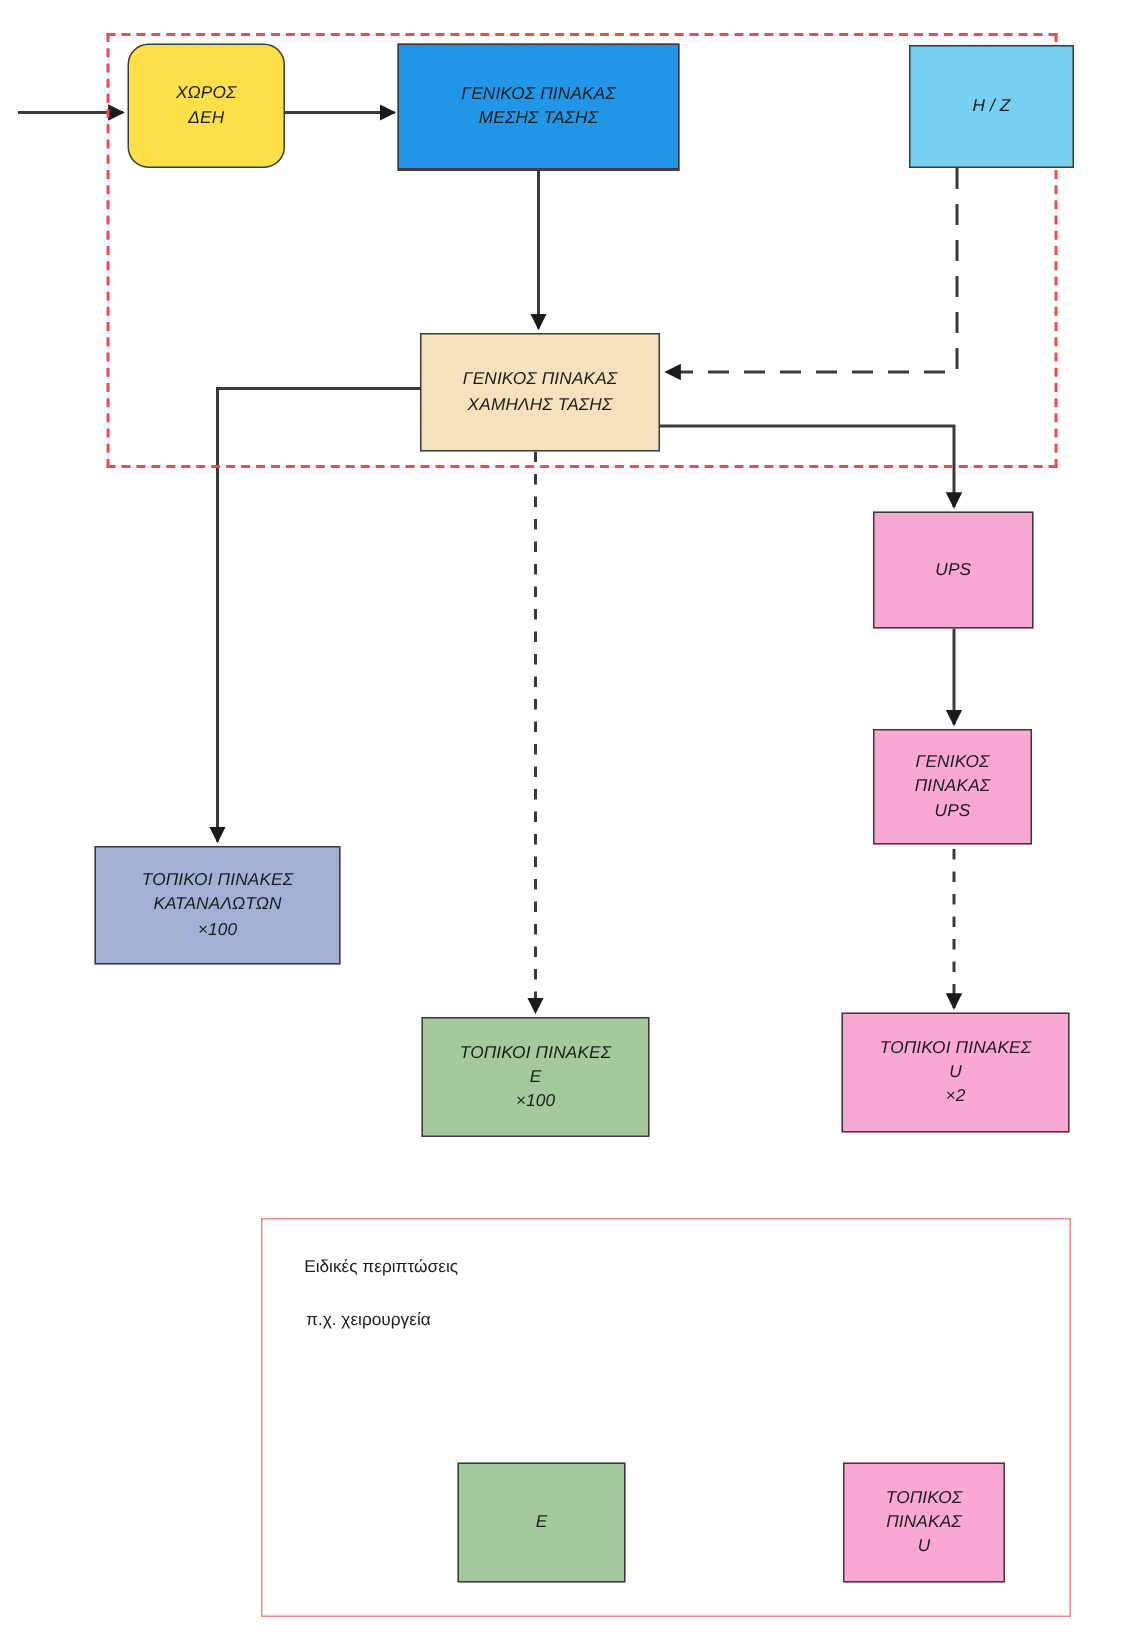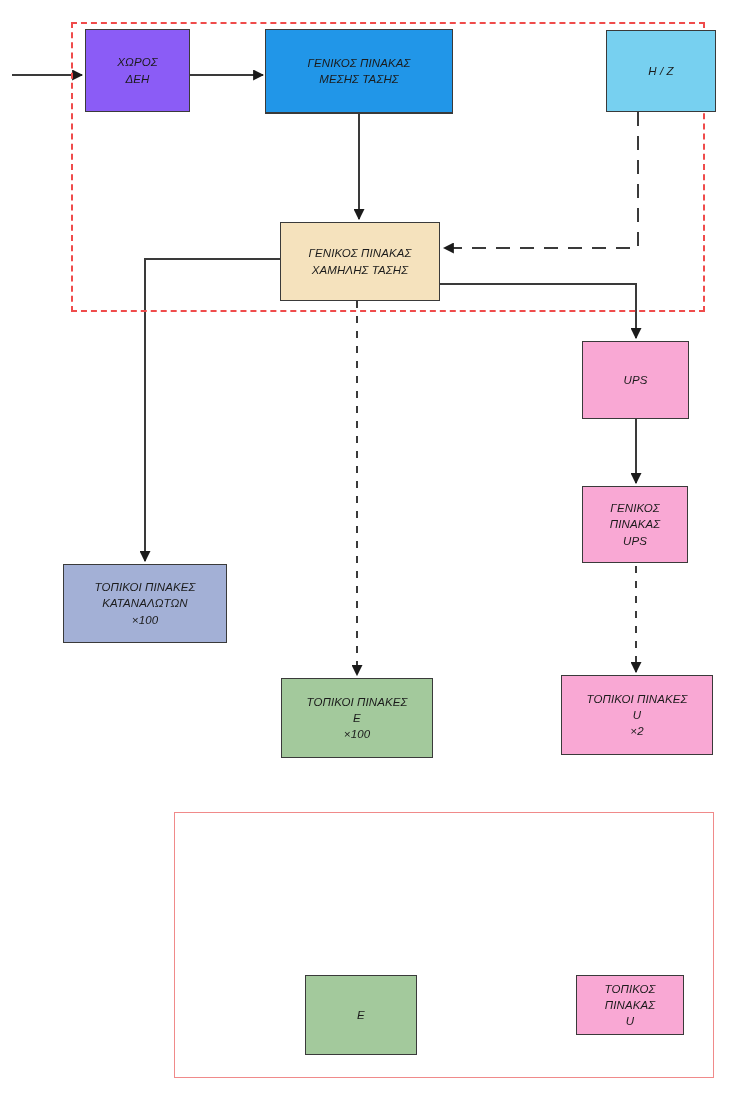--- a/index.html
+++ b/index.html
@@ -62,21 +62,21 @@
     border-top: 1.6px solid #3a3a3a;
   }
   .node .part-bottom {
     width: 100%;
     flex: 0 0 30px;
     display: flex;
     align-items: center;
     justify-content: center;
     box-sizing: border-box;
   }
-  .fill-yellow   { background: #8b5cf6; }
+  .fill-yellow   { background: #fde047; border-radius: 14px; }
   .fill-blue     { background: #2196e8; }
   .fill-lightblue{ background: #77d0f0; }
   .fill-tan      { background: #f5e2bd; }
   .fill-pale     { background: #f9a8d4; }
   .fill-green    { background: #a3c99c; }
   .fill-violet   { background: #a3b0d6; }
 
   .zone-dashed {
     position: absolute;
     box-sizing: border-box;
@@ -102,20 +102,24 @@
 </style>
 </head>
 <body>
 
 <div id="canvas">
 
   <div class="zone-dashed" style="left:71px; top:22px; width:634px; height:290px;"></div>
 
   <div class="zone-solid" style="left:174px; top:812px; width:540px; height:266px;"></div>
 
+  <div class="zone-caption" style="left:190px; top:820px;">
+    <span class="ln1">Ειδικές περιπτώσεις</span>
+    <span class="ln2">π.χ. χειρουργεία</span>
+  </div>
 
   <svg id="wires" viewBox="0 0 748 1095" width="748" height="1095">
     <defs>
       <marker id="arrow" viewBox="0 0 10 10" refX="9" refY="5" markerWidth="5.5" markerHeight="5.5" orient="auto-start-reverse">
         <path d="M 0 0 L 10 5 L 0 10 z" fill="#1b1b1b"></path>
       </marker>
     </defs>
     <g stroke="#3a3a3a" stroke-width="2" fill="none">
 
       <line x1="12" y1="75" x2="82" y2="75" marker-end="url(#arrow)"></line>
@@ -189,19 +193,19 @@
   <div class="node fill-pale" style="left:561px; top:675px; width:152px; height:80px;">
     <span class="ln">ΤΟΠΙΚΟΙ ΠΙΝΑΚΕΣ</span>
     <span class="ln">U</span>
     <span class="ln">×2</span>
   </div>
 
   <div class="node fill-green" style="left:305px; top:975px; width:112px; height:80px;">
     <span class="ln">Ε</span>
   </div>
 
-  <div class="node fill-pale" style="left:576px; top:975px; width:108px; height:60px;">
+  <div class="node fill-pale" style="left:562px; top:975px; width:108px; height:80px;">
     <span class="ln">ΤΟΠΙΚΟΣ</span>
     <span class="ln">ΠΙΝΑΚΑΣ</span>
     <span class="ln">U</span>
   </div>
 
 </div>
 
 </body></html>

